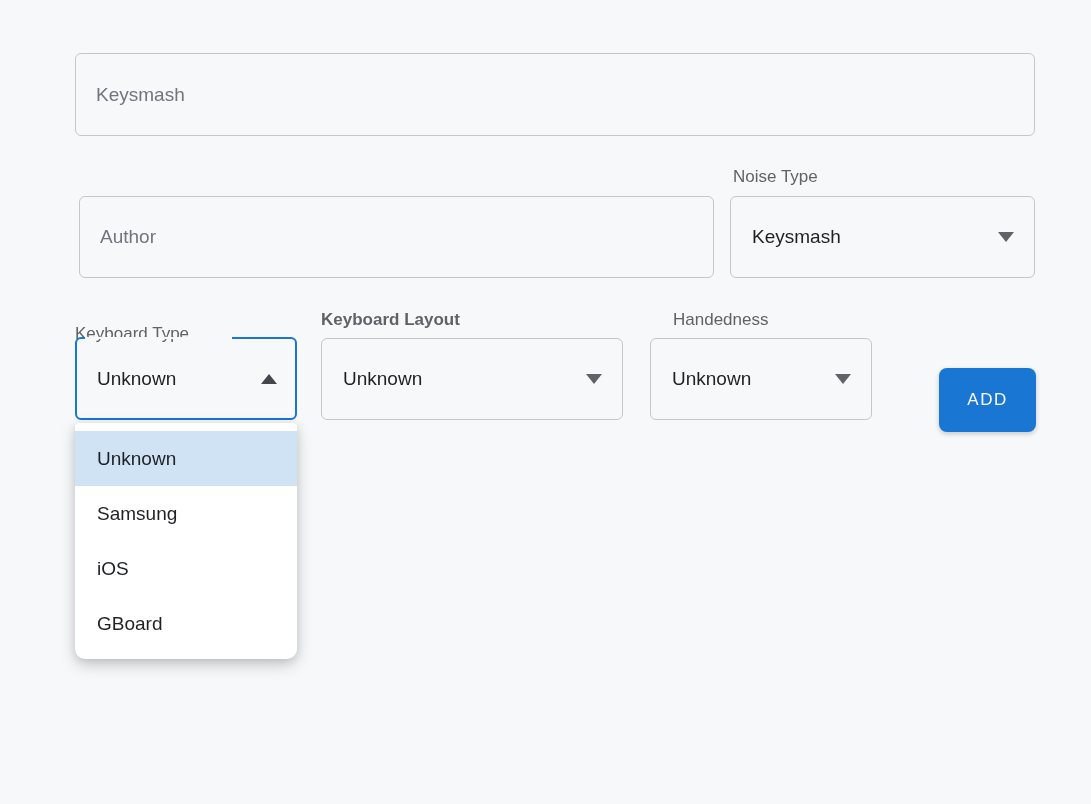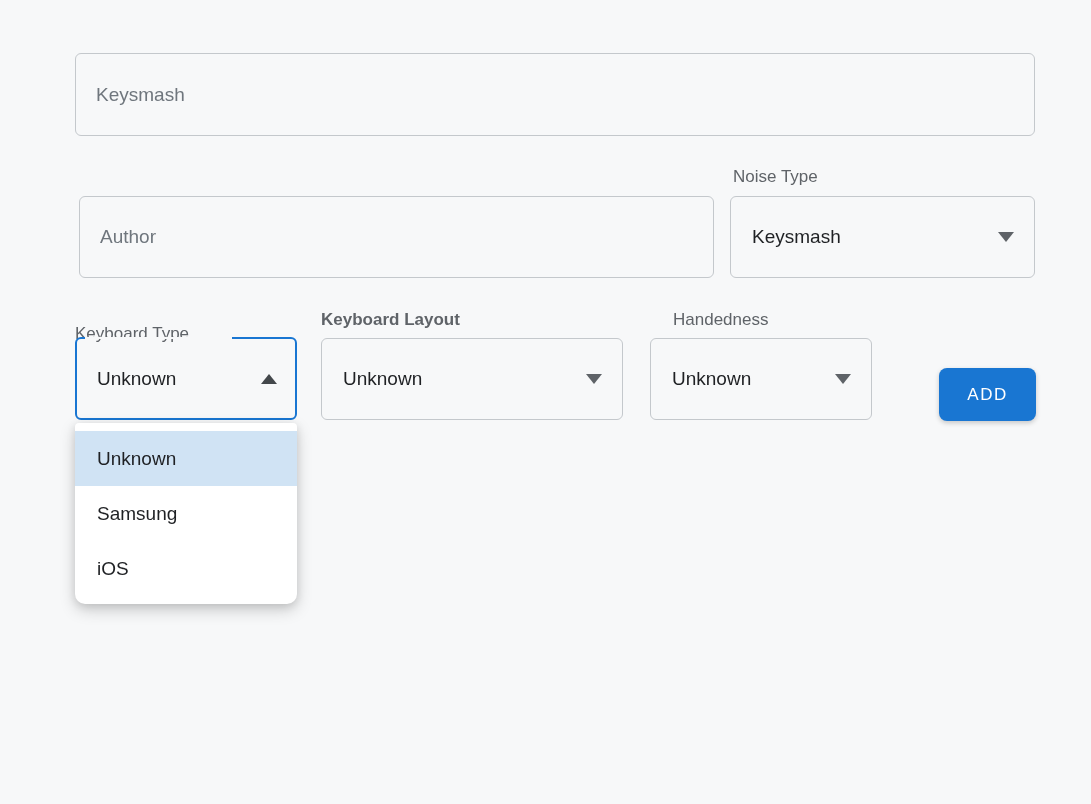--- a/index.html
+++ b/index.html
@@ -109,21 +109,21 @@
     cursor: pointer;
   }
   .menu-item.selected { background: #d0e3f4; }
 
   
   .add-button {
     position: absolute;
     left: 939px;
     top: 368px;
     width: 97px;
-    height: 53px;
+    height: 64px;
     background: #1976d2;
     color: #ffffff;
     border: none;
     border-radius: 8px;
     font-family: "Liberation Sans", sans-serif;
     font-size: 17px;
     letter-spacing: 1.5px;
     box-shadow: 0 2px 5px rgba(0,0,0,0.2);
     cursor: pointer;
   }
@@ -163,13 +163,14 @@
   <span class="value">Unknown</span>
   <span class="caret-down"></span>
 </div>
 
 <button class="add-button">ADD</button>
 
 <div class="menu">
   <div class="menu-item selected">Unknown</div>
   <div class="menu-item">Samsung</div>
   <div class="menu-item">iOS</div>
+  <div class="menu-item">GBoard</div>
 </div>
 
 </body></html>

